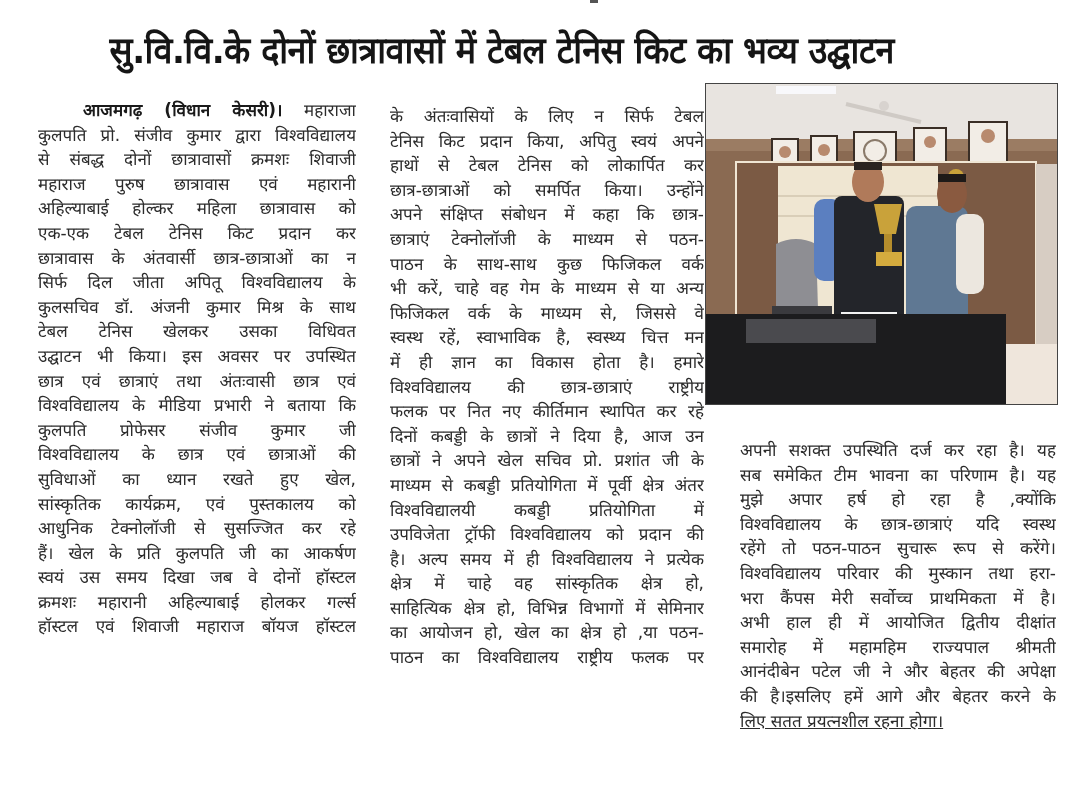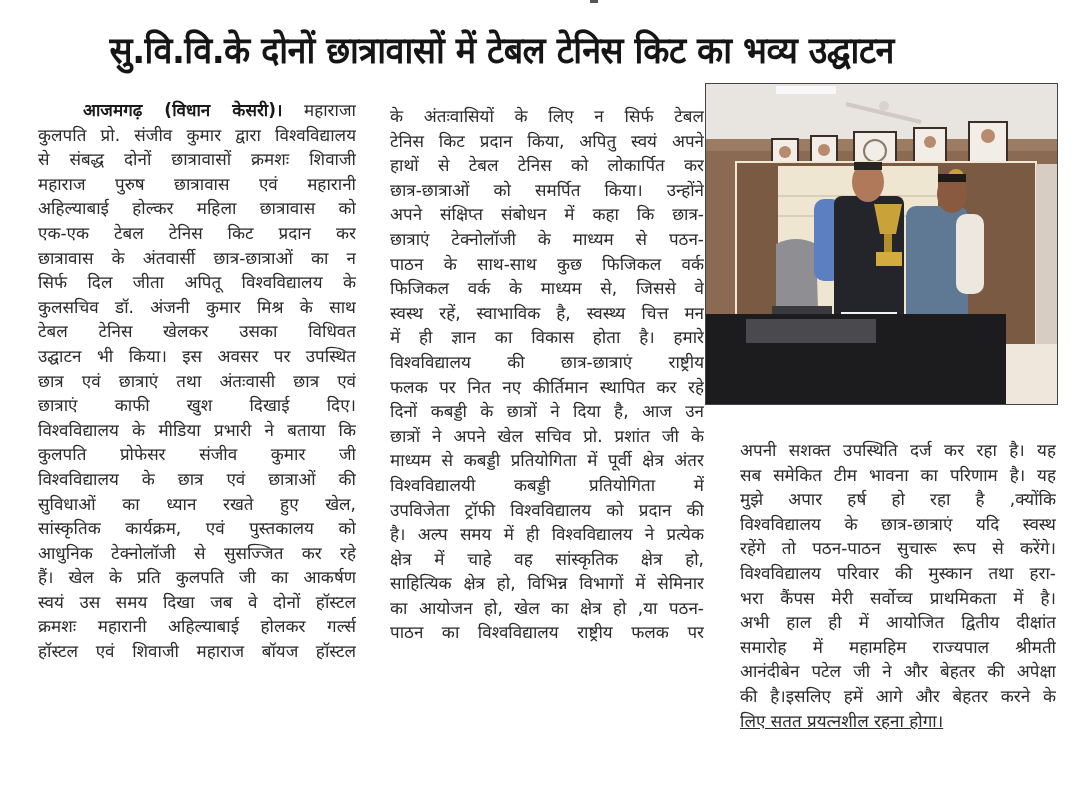--- a/index.html
+++ b/index.html
@@ -111,41 +111,41 @@
   <span class="line">से संबद्ध दोनों छात्रावासों क्रमशः शिवाजी</span>
   <span class="line">महाराज पुरुष छात्रावास एवं महारानी</span>
   <span class="line">अहिल्याबाई होल्कर महिला छात्रावास को</span>
   <span class="line">एक-एक टेबल टेनिस किट प्रदान कर</span>
   <span class="line">छात्रावास के अंतवार्सी छात्र-छात्राओं का न</span>
   <span class="line">सिर्फ दिल जीता अपितू विश्वविद्यालय के</span>
   <span class="line">कुलसचिव डॉ. अंजनी कुमार मिश्र के साथ</span>
   <span class="line">टेबल टेनिस खेलकर उसका विधिवत</span>
   <span class="line">उद्घाटन भी किया। इस अवसर पर उपस्थित</span>
   <span class="line">छात्र एवं छात्राएं तथा अंतःवासी छात्र एवं</span>
-  <span class="line">छात्राएं काफी खुश दिखाई दिए।</span>
   <span class="line">विश्वविद्यालय के मीडिया प्रभारी ने बताया कि</span>
   <span class="line">कुलपति प्रोफेसर संजीव कुमार जी</span>
   <span class="line">विश्वविद्यालय के छात्र एवं छात्राओं की</span>
   <span class="line">सुविधाओं का ध्यान रखते हुए खेल,</span>
   <span class="line">सांस्कृतिक कार्यक्रम, एवं पुस्तकालय को</span>
   <span class="line">आधुनिक टेक्नोलॉजी से सुसज्जित कर रहे</span>
   <span class="line">हैं। खेल के प्रति कुलपति जी का आकर्षण</span>
   <span class="line">स्वयं उस समय दिखा जब वे दोनों हॉस्टल</span>
   <span class="line">क्रमशः महारानी अहिल्याबाई होलकर गर्ल्स</span>
   <span class="line">हॉस्टल एवं शिवाजी महाराज बॉयज हॉस्टल</span>
 </div>
 
 <div class="col col-mid">
   <span class="line">के अंतःवासियों के लिए न सिर्फ टेबल</span>
   <span class="line">टेनिस किट प्रदान किया, अपितु स्वयं अपने</span>
   <span class="line">हाथों से टेबल टेनिस को लोकार्पित कर</span>
   <span class="line">छात्र-छात्राओं को समर्पित किया। उन्होंने</span>
   <span class="line">अपने संक्षिप्त संबोधन में कहा कि छात्र-</span>
   <span class="line">छात्राएं टेक्नोलॉजी के माध्यम से पठन-</span>
   <span class="line">पाठन के साथ-साथ कुछ फिजिकल वर्क</span>
+  <span class="line">भी करें, चाहे वह गेम के माध्यम से या अन्य</span>
   <span class="line">फिजिकल वर्क के माध्यम से, जिससे वे</span>
   <span class="line">स्वस्थ रहें, स्वाभाविक है, स्वस्थ्य चित्त मन</span>
   <span class="line">में ही ज्ञान का विकास होता है। हमारे</span>
   <span class="line">विश्वविद्यालय की छात्र-छात्राएं राष्ट्रीय</span>
   <span class="line">फलक पर नित नए कीर्तिमान स्थापित कर रहे</span>
   <span class="line">दिनों कबड्डी के छात्रों ने दिया है, आज उन</span>
   <span class="line">छात्रों ने अपने खेल सचिव प्रो. प्रशांत जी के</span>
   <span class="line">माध्यम से कबड्डी प्रतियोगिता में पूर्वी क्षेत्र अंतर</span>
   <span class="line">विश्वविद्यालयी कबड्डी प्रतियोगिता में</span>
   <span class="line">उपविजेता ट्रॉफी विश्वविद्यालय को प्रदान की</span>

